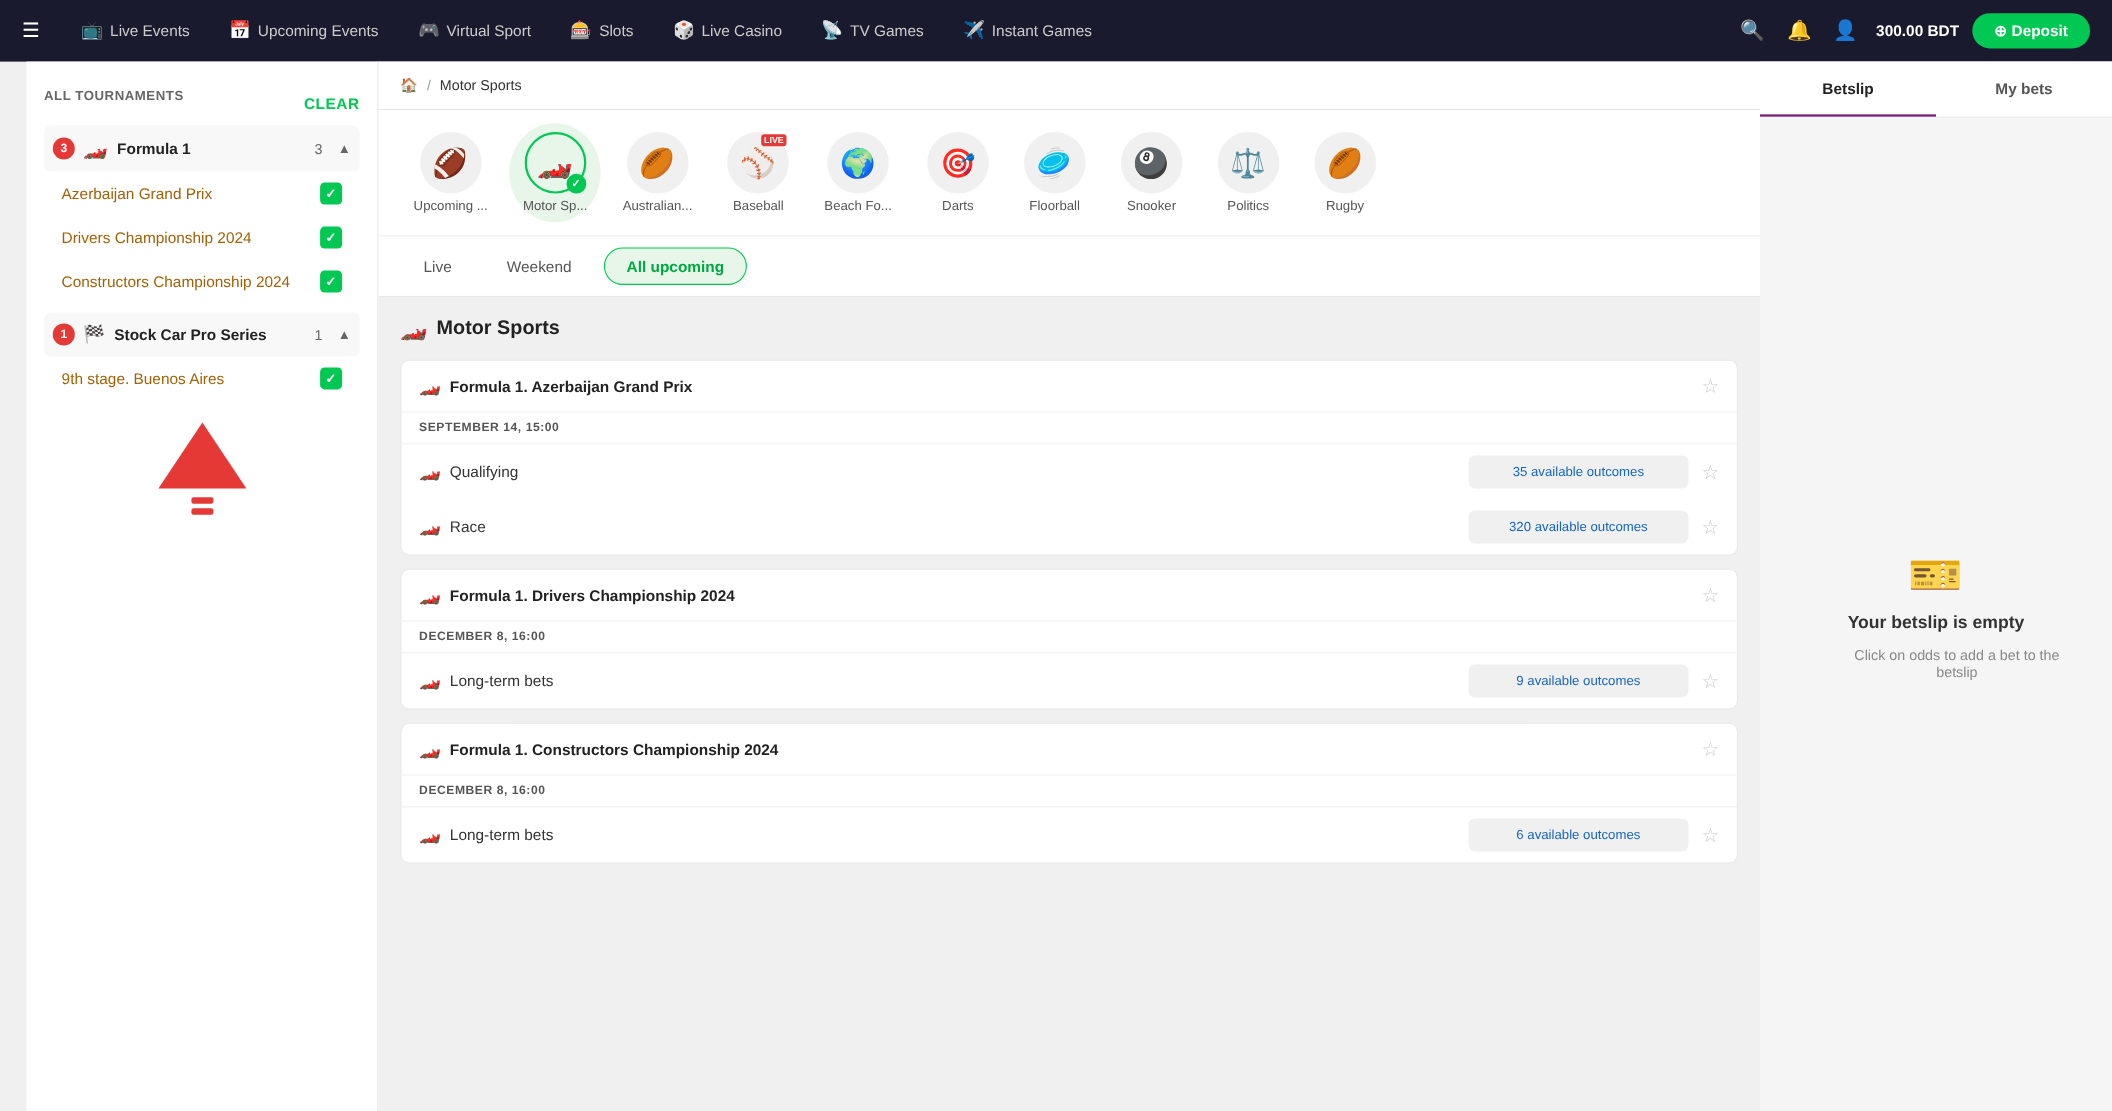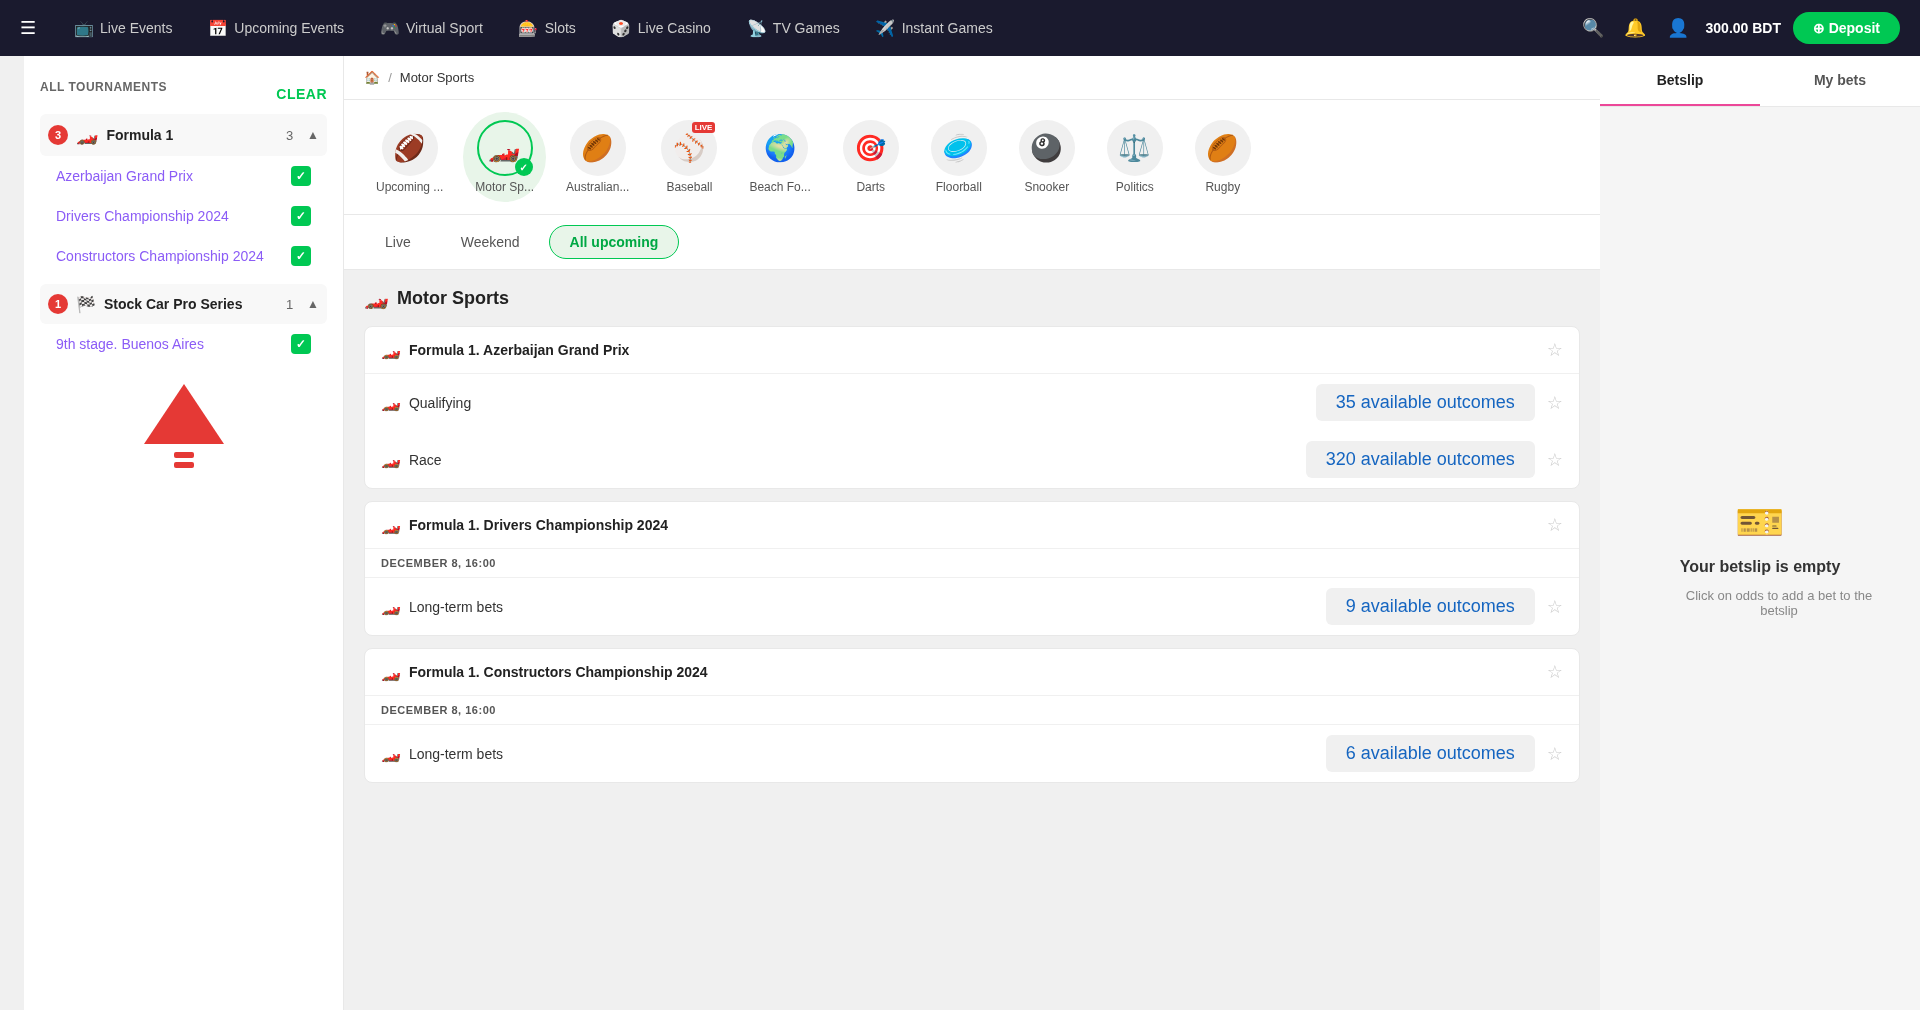--- a/index.html
+++ b/index.html
@@ -84,21 +84,21 @@
     .group-name { font-weight: 600; font-size: 14px; flex: 1; }
     .group-count { color: #666; font-size: 13px; margin-right: 6px; }
     .expand-icon { color: #666; font-size: 12px; }
 
     .sidebar-sub-item {
       display: flex; align-items: center; justify-content: space-between;
       padding: 10px 16px;
       border-radius: 6px;
       cursor: pointer;
     }
-    .sub-item-label { font-size: 14px; color: #8b5cf6; }
+    .sub-item-label { font-size: 14px; color: #a16207; }
     .checkbox-checked {
       width: 20px; height: 20px;
       background: #00c853;
       border-radius: 4px;
       display: flex; align-items: center; justify-content: center;
       color: #fff; font-size: 12px; font-weight: 700;
     }
 
     .sidebar-stock-group { margin-bottom: 8px; }
     .sidebar-stock-header {
@@ -286,21 +286,21 @@
     .event-row-left {
       display: flex; align-items: center; gap: 8px;
     }
     .event-row-name { font-size: 14px; color: #333; }
     .outcomes-btn {
       background: #f0f0f0;
       border: none;
       border-radius: 6px;
       padding: 8px 20px;
       color: #1565c0;
-      font-size: 18px;
+      font-size: 12px;
       font-weight: 500;
       cursor: pointer;
       min-width: 200px;
       text-align: center;
     }
     .event-row-right {
       display: flex; align-items: center; gap: 12px;
     }
 
     
@@ -321,21 +321,21 @@
       padding: 16px;
       text-align: center;
       cursor: pointer;
       font-size: 14px;
       font-weight: 600;
       color: #555;
       border-bottom: 2px solid transparent;
     }
     .betslip-tab.active {
       color: #222;
-      border-bottom: 2px solid #ec4899;
+      border-bottom: 2px solid #701a75;
     }
     .betslip-empty {
       flex: 1;
       display: flex;
       flex-direction: column;
       align-items: center;
       justify-content: center;
       gap: 12px;
       color: #999;
       padding: 40px;
@@ -523,20 +523,21 @@
 
       <div class="event-card">
         <div class="event-card-header">
           <div class="event-title-row">
             <span class="f1-icon">🏎️</span>
             <span class="event-name">Formula 1. Azerbaijan Grand Prix</span>
           </div>
           <span class="star-icon">☆</span>
         </div>
 
+        <div class="event-time">SEPTEMBER 14, 15:00</div>
         <div class="event-row">
           <div class="event-row-left">
             <span class="f1-icon">🏎️</span>
             <span class="event-row-name">Qualifying</span>
           </div>
           <div class="event-row-right">
             <button class="outcomes-btn">35 available outcomes</button>
             <span class="star-icon">☆</span>
           </div>
         </div>

